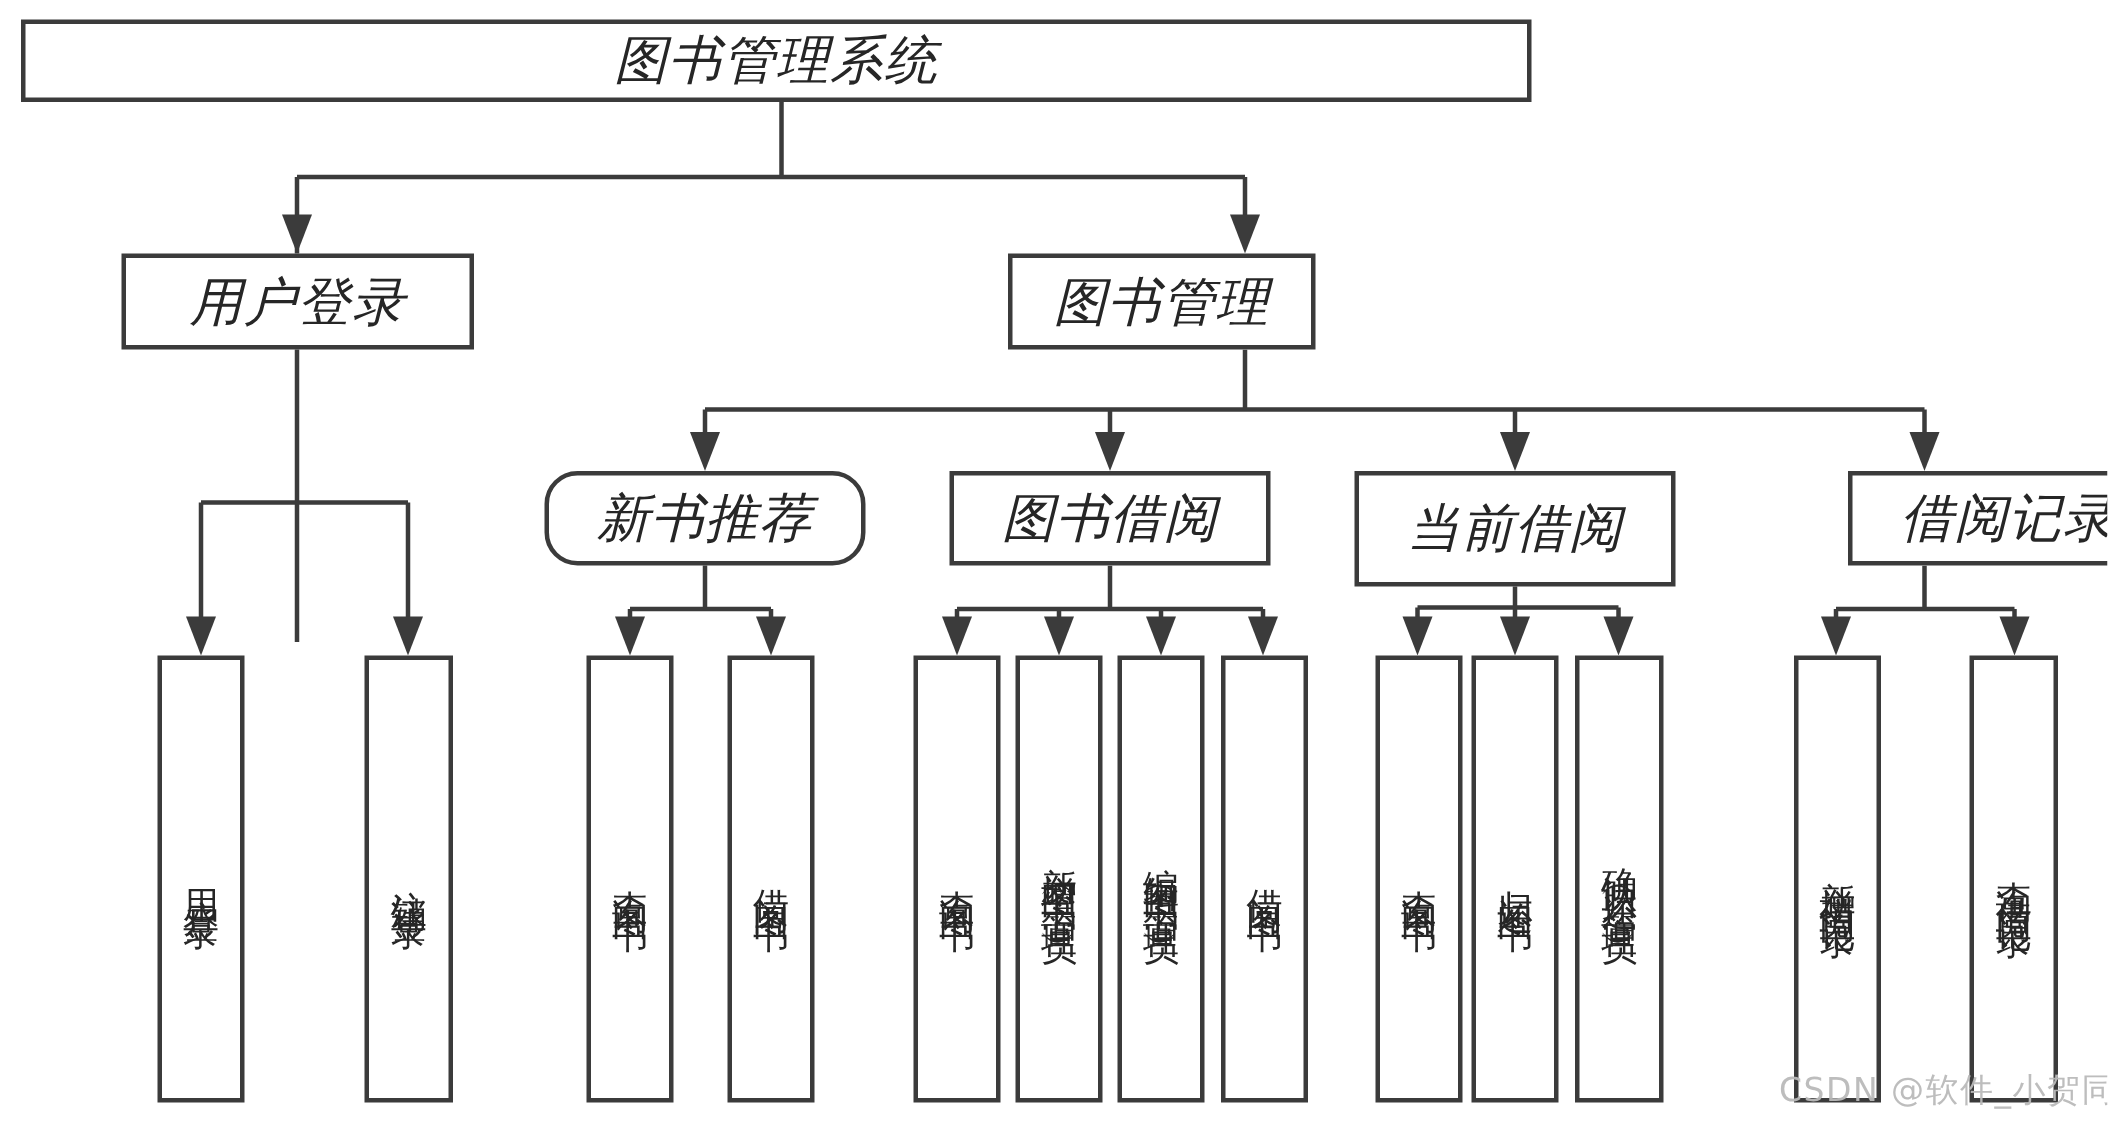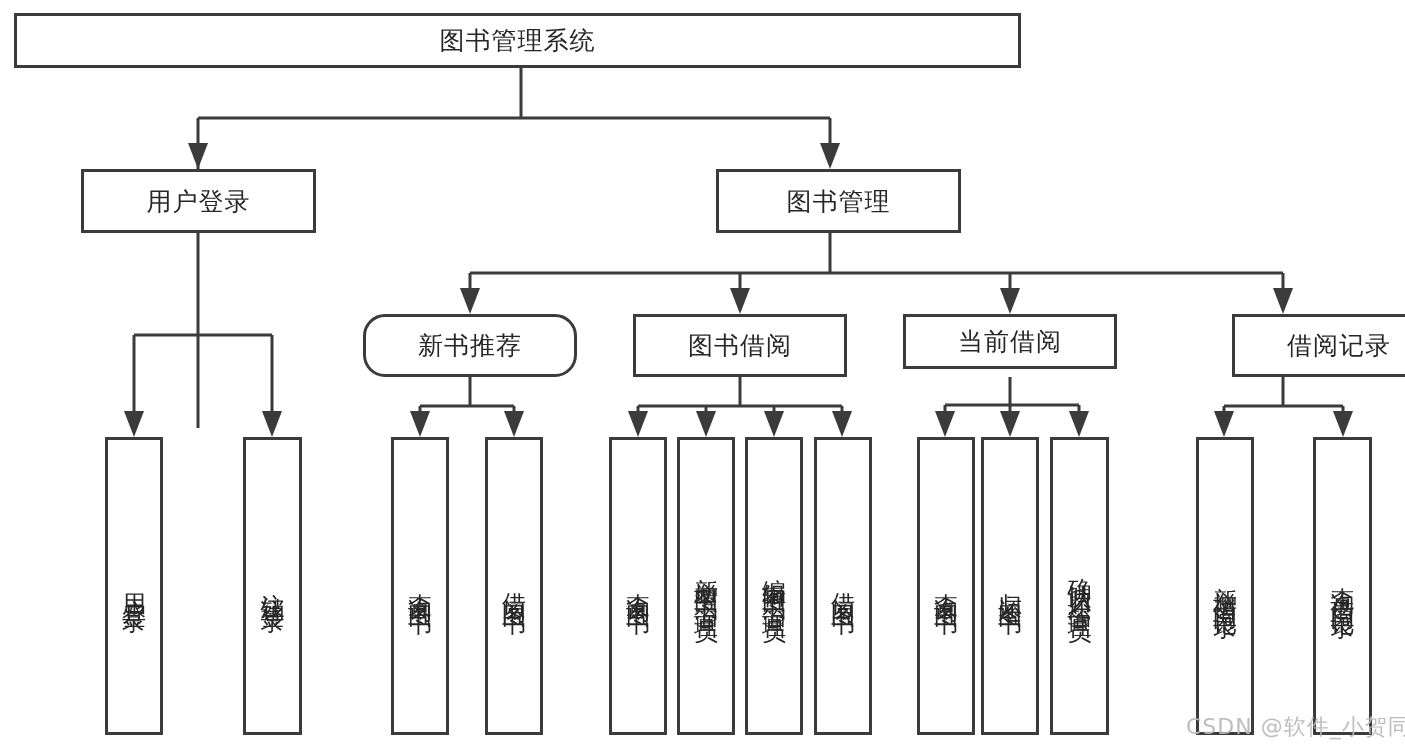--- a/index.html
+++ b/index.html
@@ -21,21 +21,21 @@
   .box {
     position: absolute;
     box-sizing: border-box;
     border: 3px solid #3b3b3b;
     background: #ffffff;
     display: flex;
     align-items: center;
     justify-content: center;
     text-align: center;
   }
-  .hbox { font-size: 25px; letter-spacing: 1px; }
+  .hbox { font-size: 35px; letter-spacing: 1px; font-style: italic; }
   .vbox span {
     writing-mode: vertical-rl;
     text-orientation: upright;
     font-size: 24px;
     letter-spacing: 6px;
     line-height: 1;
   }
   .watermark {
     position: absolute;
     left: 1186px;
@@ -85,31 +85,31 @@
     </g>
   </svg>
 
   <div class="box hbox" style="left:14px; top:13px; width:1007px; height:55px;">
     <span>图书管理系统</span>
   </div>
 
   <div class="box hbox" style="left:81px; top:169px; width:235px; height:64px;">
     <span>用户登录</span>
   </div>
-  <div class="box hbox" style="left:716px; top:169px; width:245px; height:64px;">
+  <div class="box hbox" style="left:672px; top:169px; width:205px; height:64px;">
     <span>图书管理</span>
   </div>
 
   <div class="box hbox" style="left:363px; top:314px; width:214px; height:63px;border-radius:22px;">
     <span>新书推荐</span>
   </div>
   <div class="box hbox" style="left:633px; top:314px; width:214px; height:63px;align-items:center;">
     <span>图书借阅</span>
   </div>
-  <div class="box hbox" style="left:903px; top:314px; width:214px; height:55px;">
+  <div class="box hbox" style="left:903px; top:314px; width:214px; height:77px;">
     <span>当前借阅</span>
   </div>
   <div class="box hbox" style="left:1232px; top:314px; width:214px; height:63px;">
     <span>借阅记录</span>
   </div>
 
   <div class="box vbox" style="left:105px; top:437px; width:58px; height:298px;">
     <span>用户登录</span>
   </div>
   <div class="box vbox" style="left:243px; top:437px; width:59px; height:298px;">

